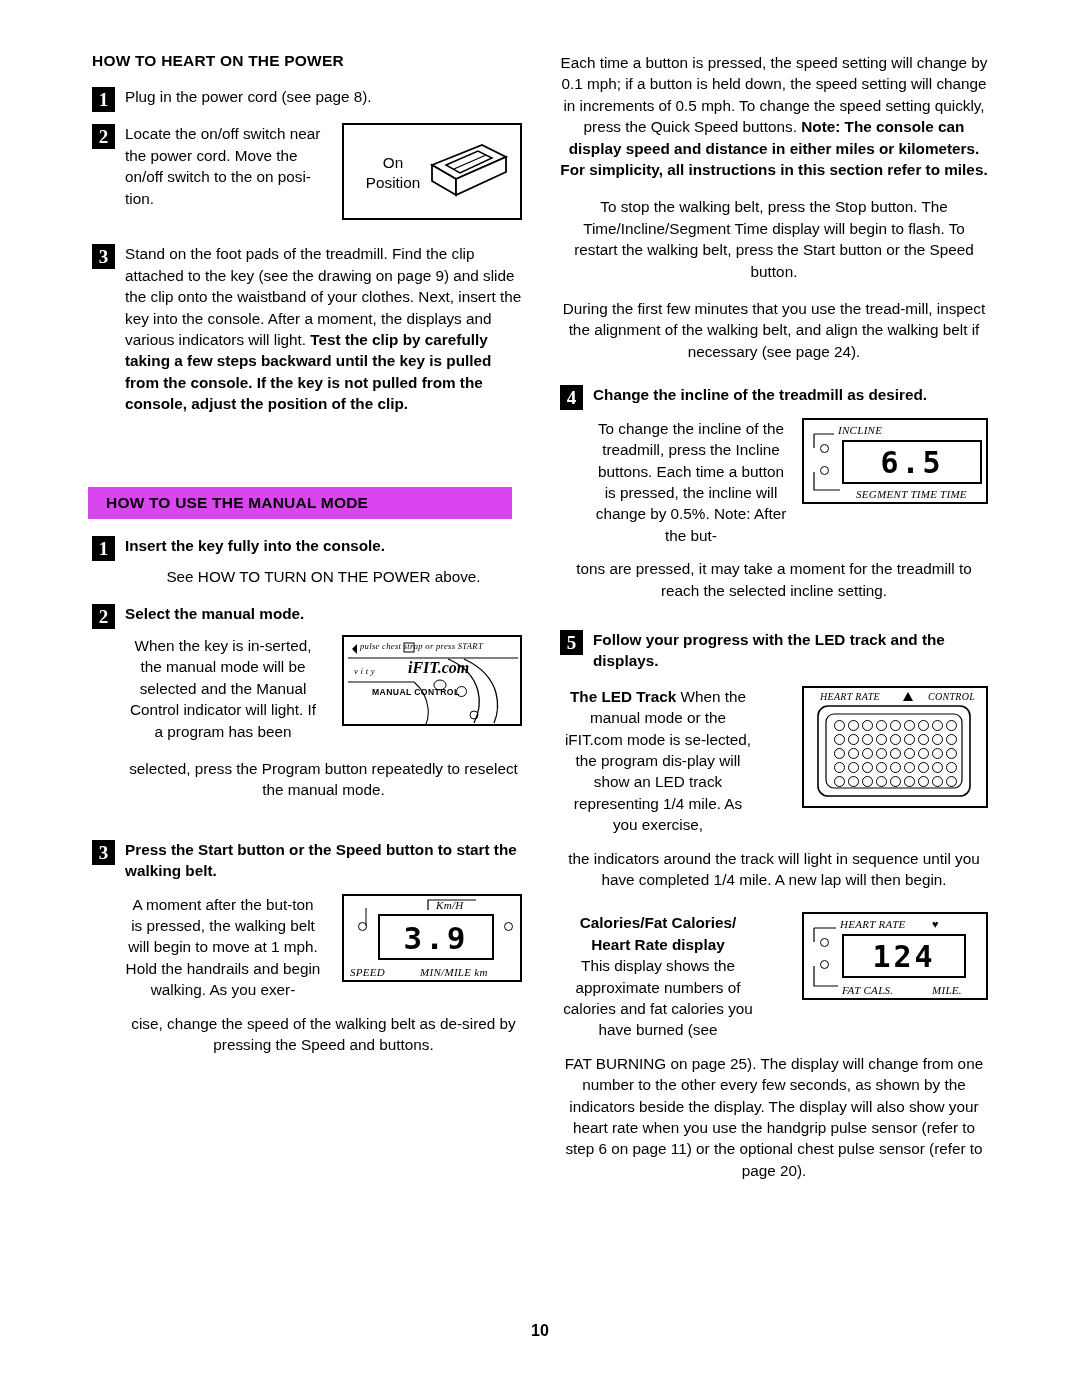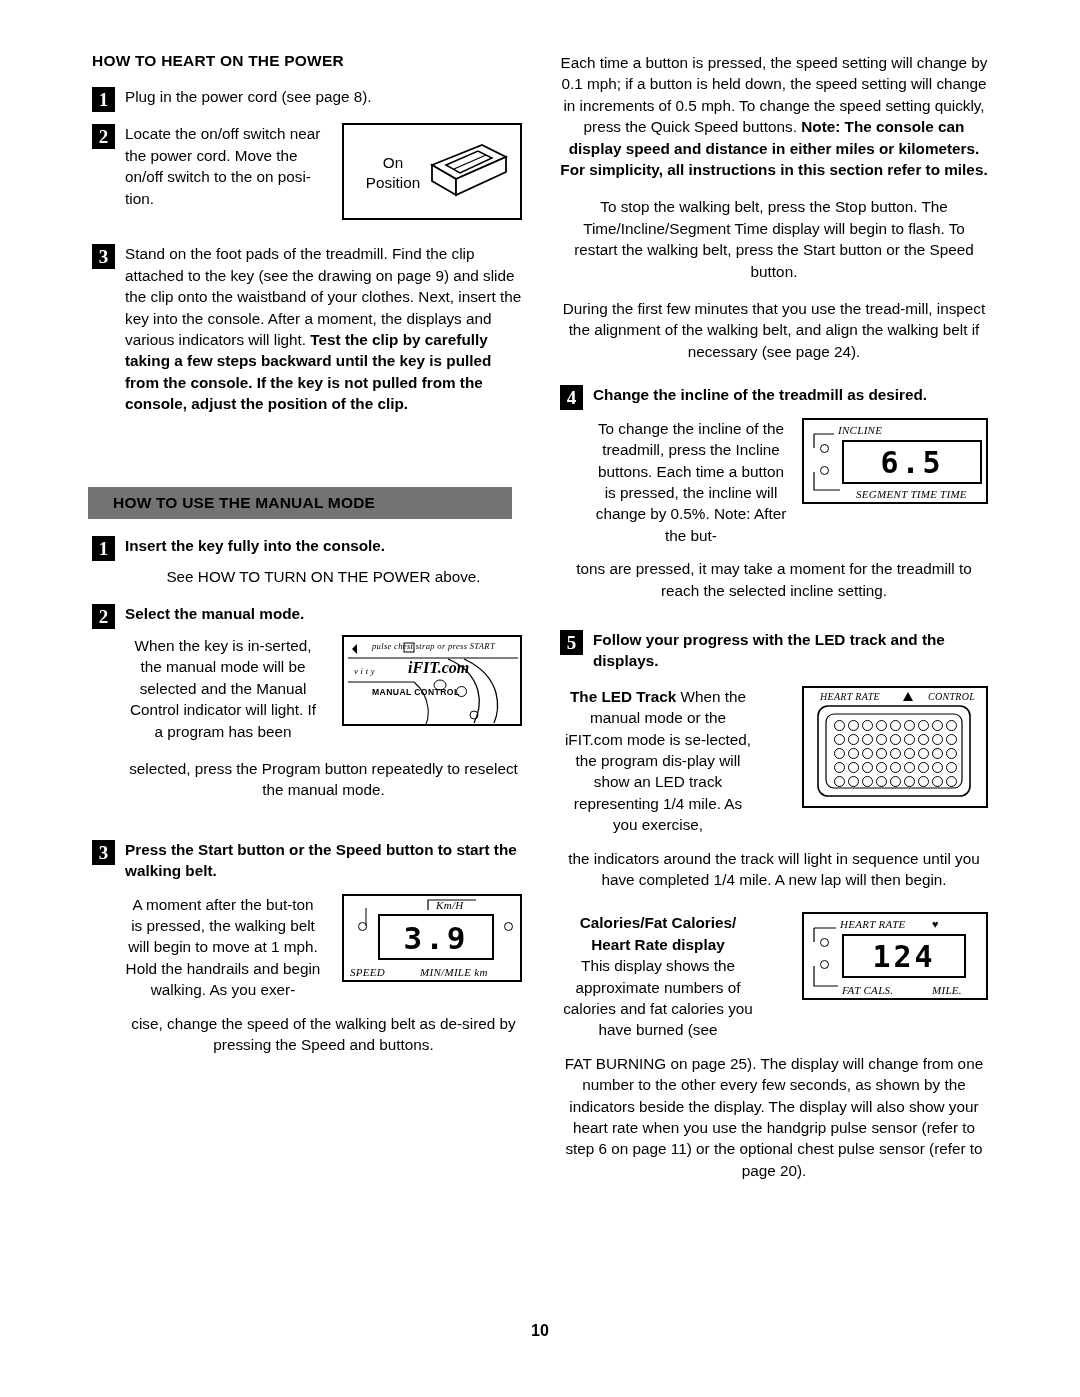--- a/index.html
+++ b/index.html
@@ -30,22 +30,22 @@
   .col-right { left: 560px; }
 
   h2.section-head {
     font-size: 15.5px;
     font-weight: bold;
     letter-spacing: 0.2px;
     margin: 0 0 16px 0;
     padding: 0;
   }
   h2.section-head.boxed {
-    background: #737373;
-    padding: 7px 25px;
+    background: #d946ef;
+    padding: 7px 18px;
     margin-left: -4px;
     width: 424px;
     box-sizing: border-box;
   }
 
   p {
     font-size: 15.3px;
     line-height: 21.4px;
     margin: 0 0 16px 0;
     text-align: center;
@@ -238,21 +238,21 @@
           <line x1="4" y1="21" x2="174" y2="21" stroke="#000" stroke-width="1"></line>
           <line x1="4" y1="45" x2="70" y2="45" stroke="#000" stroke-width="1"></line>
           <path d="M8 12 l5 -5 l0 10 z" fill="#000"></path>
           <rect x="60" y="6" width="10" height="9" fill="none" stroke="#000" stroke-width="1"></rect>
           <path d="M104 22 q24 10 30 32 q4 16 -4 32" fill="none" stroke="#000" stroke-width="1.3"></path>
           <path d="M120 22 q26 12 32 34 q4 16 -2 30" fill="none" stroke="#000" stroke-width="1.3"></path>
           <path d="M70 45 q12 10 14 26 q1 10 -2 16" fill="none" stroke="#000" stroke-width="1.1"></path>
           <ellipse cx="96" cy="48" rx="6" ry="5" fill="none" stroke="#000" stroke-width="1"></ellipse>
           <circle cx="130" cy="78" r="4" fill="none" stroke="#000" stroke-width="1"></circle>
         </svg>
-        <div class="micro-i" style="position:absolute; left:28px; top:4px;">pulse chest strap  or  press START</div>
+        <div class="micro-i" style="position:absolute; left:16px; top:4px;">pulse chest strap  or  press START</div>
         <div class="micro-i" style="position:absolute; left:10px; top:29px;">v  i  t  y</div>
         <div style="position:absolute; left:64px; top:22px; font-family:'Liberation Serif', serif; font-size:16px; font-weight:bold; font-style:italic;">iFIT.com</div>
         <div class="micro" style="position:absolute; left:28px; top:50px; font-weight:bold;">MANUAL CONTROL</div>
         <div style="position:absolute; left:112px; top:49px; width:9px; height:9px; border:1.4px solid #000; border-radius:50%;"></div>
       </div>
       <p class="tight" style="margin-left:33px; width:196px;">When the key is in-serted, the manual mode will be selected and the Manual Control indicator will light. If a program has been</p>
       <div class="clear"></div>
     </div>
     <p class="indent" style="margin-top:16px;">selected, press the Program button repeatedly to reselect the manual mode.</p>
 

